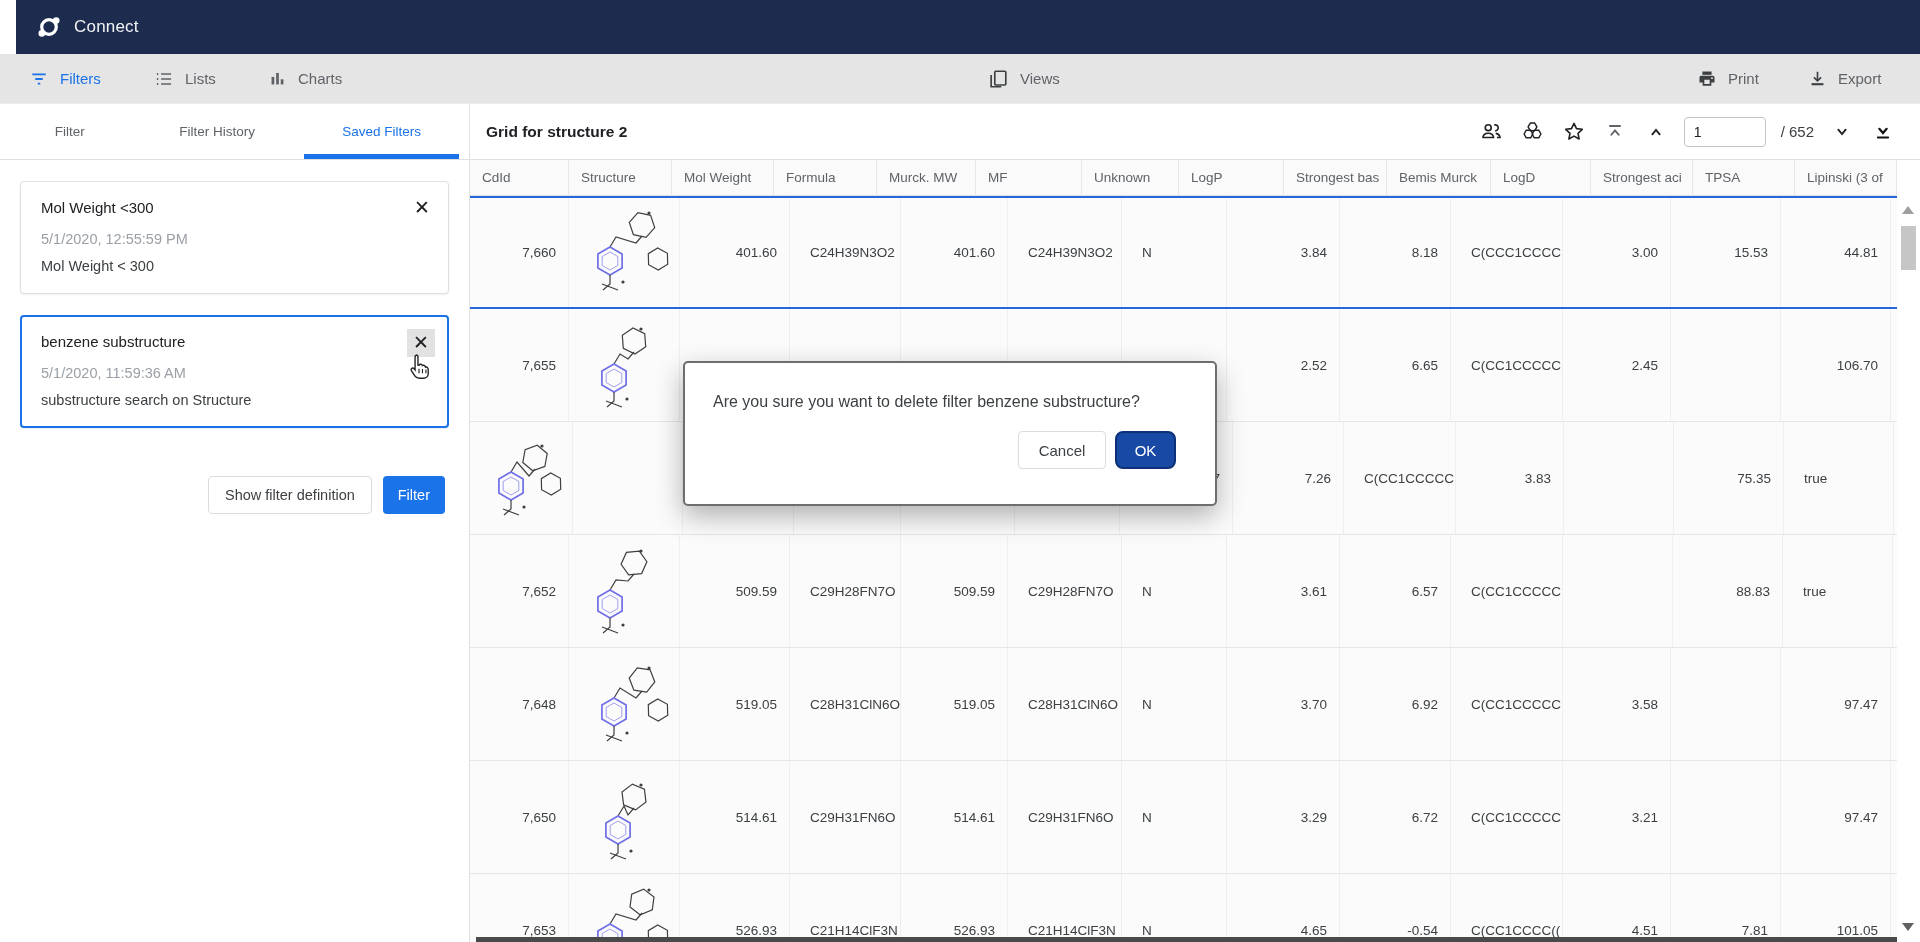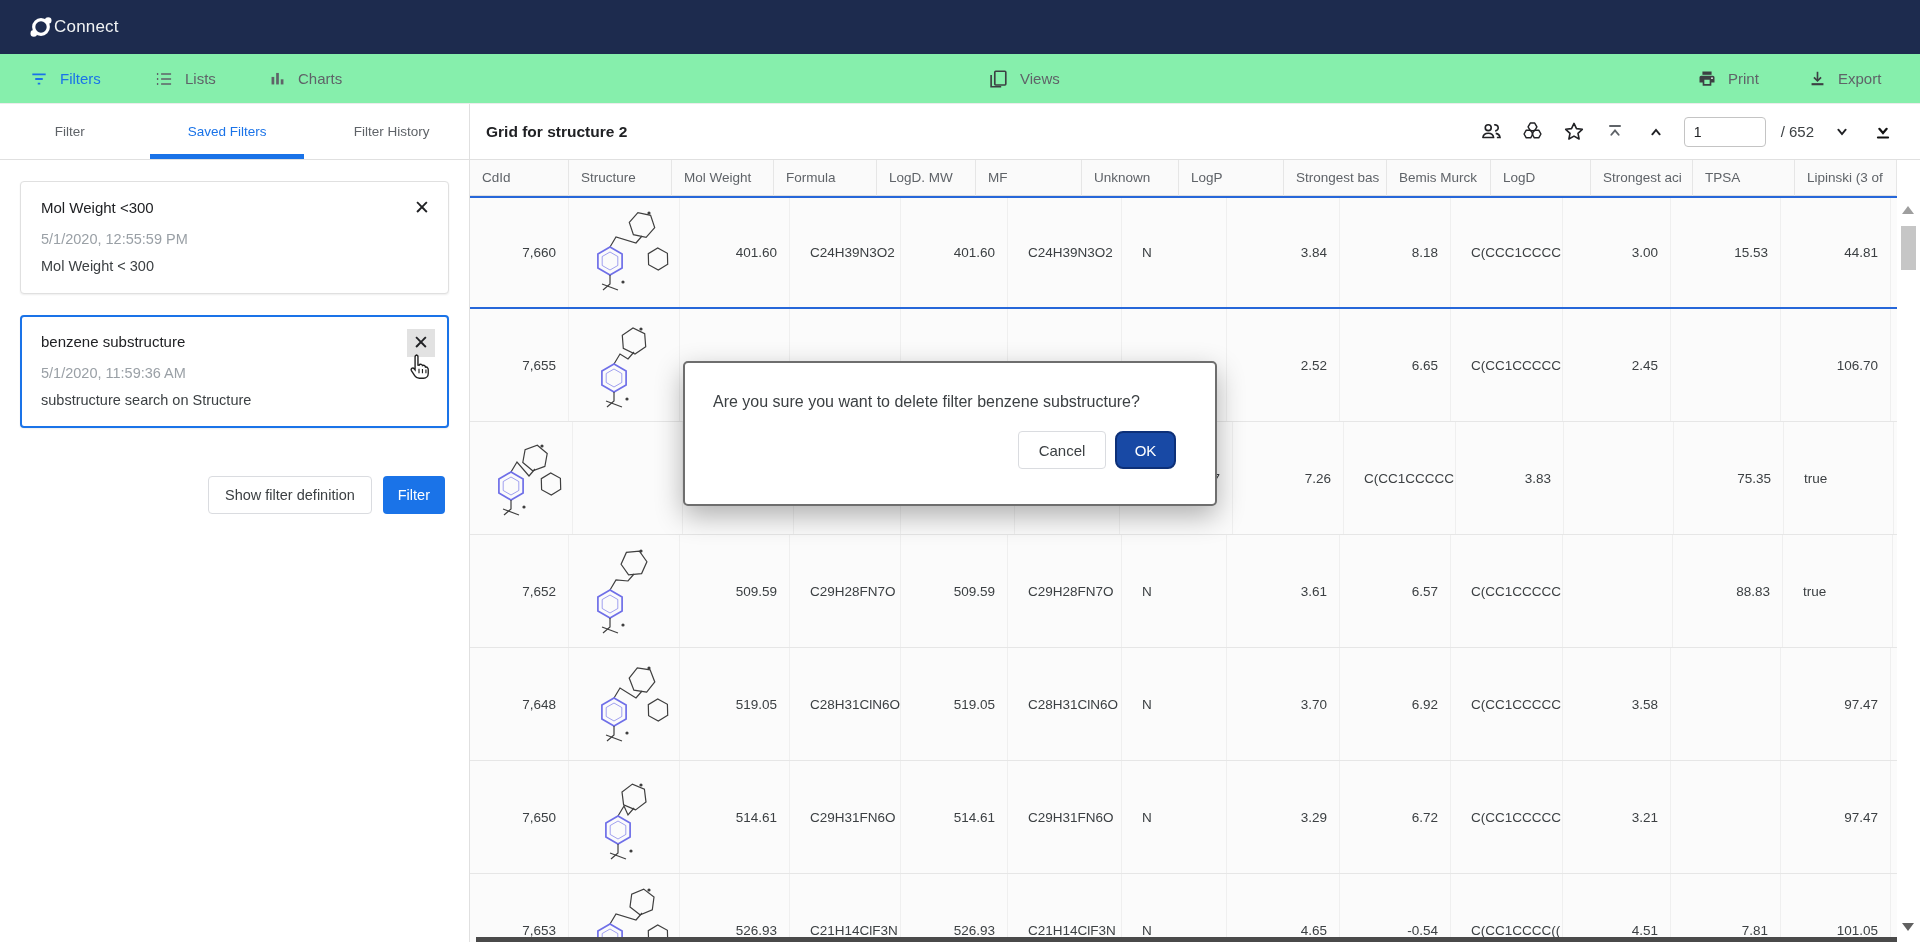--- a/index.html
+++ b/index.html
@@ -2,27 +2,27 @@
 <html style="--accent: #1a73e8; --navbar-bg: #1d2b4e; --selection-border: #2667d9; --ok-bg: #1849a5; --ok-border: #0d3078;"><head>
 <meta charset="utf-8">
 <style>
   * { margin:0; padding:0; box-sizing:border-box; }
   html,body { width:1920px; height:942px; overflow:hidden; background:#fff;
     font-family:"Liberation Sans", sans-serif; color:#3c4043; }
   button, input { font-family:inherit; }
   #app { position:relative; width:1920px; height:942px; background:#fff; overflow:hidden; }
 
   
-  .navbar { position:absolute; top:0; left:0; right:0; height:54px;
+  .navbar { position:absolute; top:0; left:16px; right:0; height:54px;
     background:var(--navbar-bg,#1d2b4e); display:flex; align-items:center;
-    padding-left:28px; }
+    padding-left:20px; gap:12px; }
   .navbar .brand { color:#f1f3f4; font-size:17px; letter-spacing:.2px; }
 
   
-  .toolbar { position:absolute; top:54px; left:0; right:0; height:50px; background:#86efac;
+  .toolbar { position:absolute; top:54px; left:0; right:0; height:50px; background:#e5e5e5;
     border-bottom:1px solid #ececec; }
   .nav-item { position:absolute; top:0; height:49px; display:flex; align-items:center;
     gap:11px; font-size:15px; color:#5f6368; cursor:pointer; }
   .nav-item.active { color:var(--accent,#1a73e8); }
   .tb-views { left:987px; }
   .tb-filters { left:29px; }
   .tb-lists { left:154px; }
   .tb-charts { left:268px; }
   .tb-print { left:1697px; }
   .tb-export { left:1808px; }
@@ -173,26 +173,26 @@
       </span>
       <span>Export</span>
     </div>
   </div>
 
   <div class="strip">
     <div class="side-tabs">
       <div class="side-tab t0">
         <span>Filter</span>
       </div>
+      <div class="side-tab t2">
+        <span>Filter History</span>
+      </div>
       <div class="side-tab t1 active">
         <span>Saved Filters</span>
         <span class="underline"></span>
-      </div>
-      <div class="side-tab t2">
-        <span>Filter History</span>
       </div>
     </div>
     <div class="grid-head-strip">
       <span class="grid-title">Grid for structure 2</span>
       <div class="grid-tools">
         <span class="tool-btn">
           <svg width="23" height="23" viewBox="0 0 24 24" fill="none" stroke="#202124" stroke-width="1.7">
             <circle cx="8.6" cy="8" r="3.1"></circle>
               <path d="M3 18.3c.4-2.9 2.7-4.5 5.6-4.5s5.2 1.6 5.6 4.5H3z" stroke-linejoin="round"></path>
             <path d="M14.8 5.3a3.1 3.1 0 1 1 1 6"></path>
@@ -256,21 +256,21 @@
       <button class="btn-outline">Show filter definition</button>
       <button class="btn-filled">Filter</button>
     </div>
   </aside>
 
   <div class="grid-head" id="gridHead">
       <div class="hcell right" style="width: 99px;">CdId</div>
       <div class="hcell center" style="width: 103px;">Structure</div>
       <div class="hcell right" style="width: 102px;">Mol Weight</div>
       <div class="hcell left" style="width: 103px;">Formula</div>
-      <div class="hcell right" style="width: 99px;">LogD. MW</div>
+      <div class="hcell right" style="width: 99px;">Murck. MW</div>
       <div class="hcell left" style="width: 106px;">MF</div>
       <div class="hcell left" style="width: 97px;">Unknown</div>
       <div class="hcell right" style="width: 105px;">LogP</div>
       <div class="hcell right" style="width: 103px;">Strongest bas</div>
       <div class="hcell left" style="width: 104px;">Bemis Murck</div>
       <div class="hcell right" style="width: 100px;">LogD</div>
       <div class="hcell right" style="width: 102px;">Strongest aci</div>
       <div class="hcell right" style="width: 102px;">TPSA</div>
       <div class="hcell left" style="width: 102px;">Lipinski (3 of</div>
     </div>

